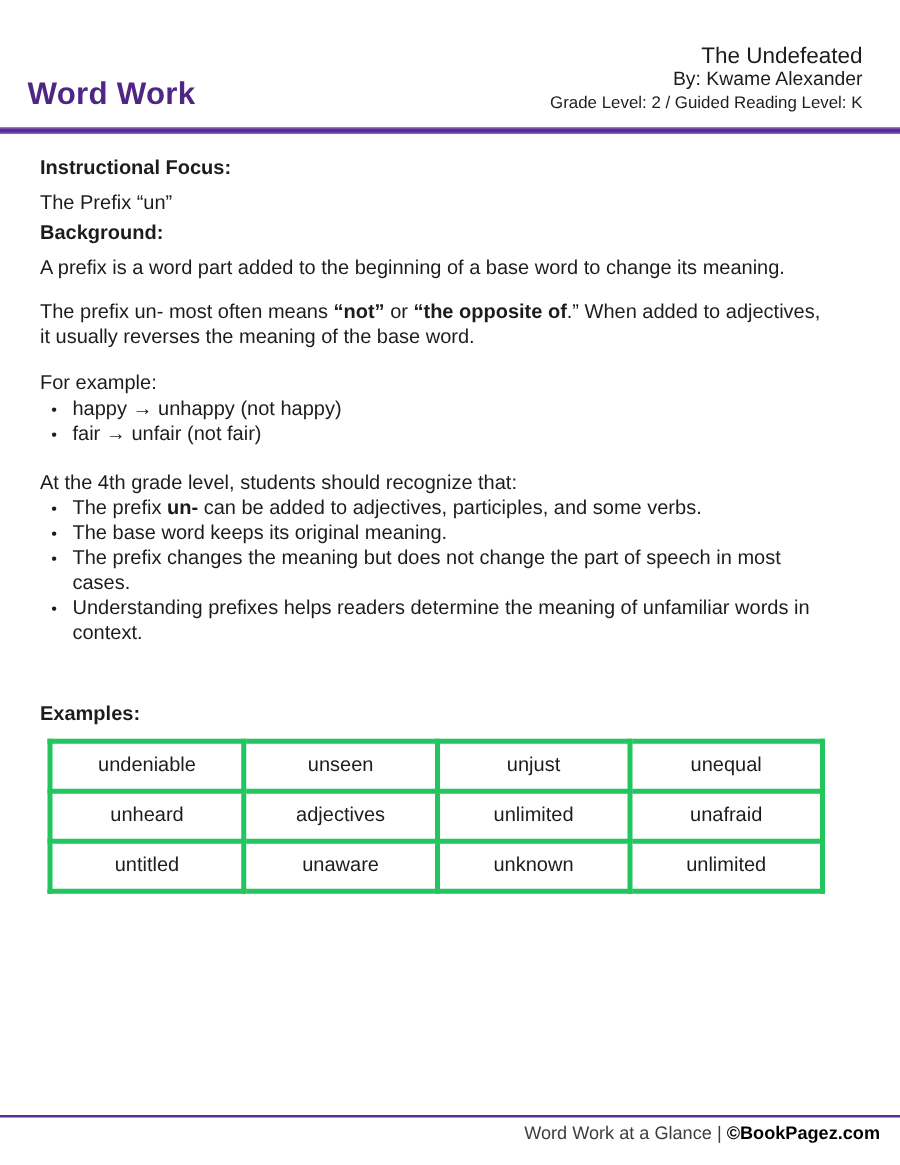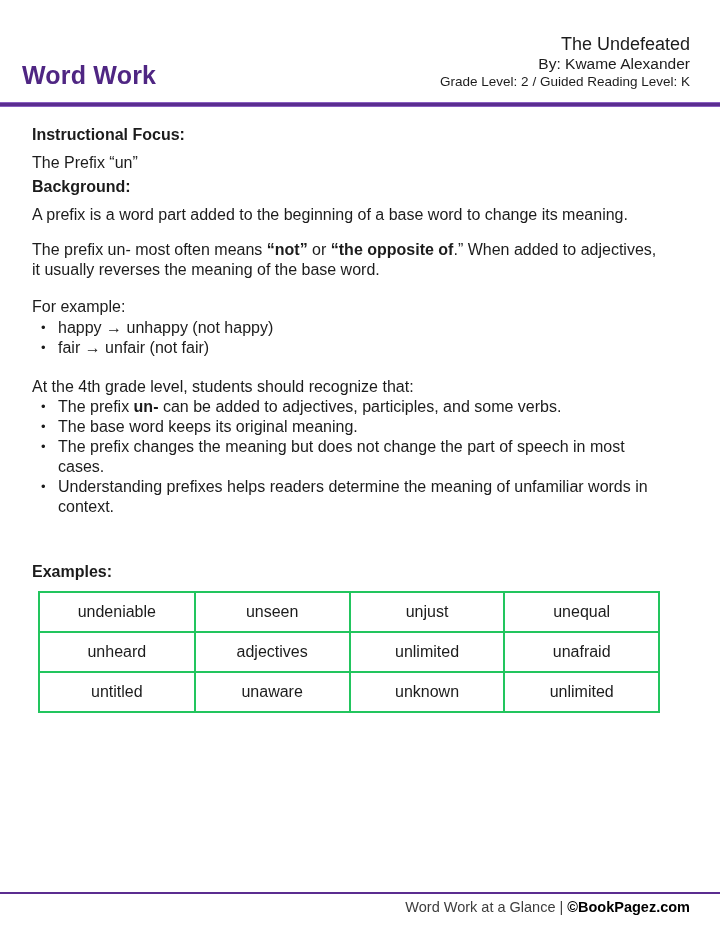--- a/index.html
+++ b/index.html
@@ -62,38 +62,38 @@
   .bullet-text{flex:1;line-height:20px;}
   .example-bullets{margin:0 0 19px 0;}
   .grade-label{margin:0;}
   .examples-heading{margin:45px 0 0 0;font-size:16px;font-weight:bold;}
   
   .examples-table{
     border-collapse:collapse;
     margin:9px 0 0 6px;
   }
   .examples-table td{
-    border:2px solid #22c55e;
+    border:4px solid #22c55e;
     width:161px;
     height:40px;
     padding:0;
     text-align:center;
     vertical-align:middle;
     font-size:16px;
   }
   
   .footer-rule{
     position:absolute;
     left:0;right:0;top:892px;
     height:2px;
     background:var(--rule-purple);
   }
   .footer-text{
     position:absolute;
-    right:30px;top:899px;
+    right:16px;top:899px;
     font-size:14.5px;
     color:#3d3d3d;
     white-space:pre;
   }
   .footer-text strong{color:#000;}
 </style>
 </head>
 <body>
 
 <div class="page">

